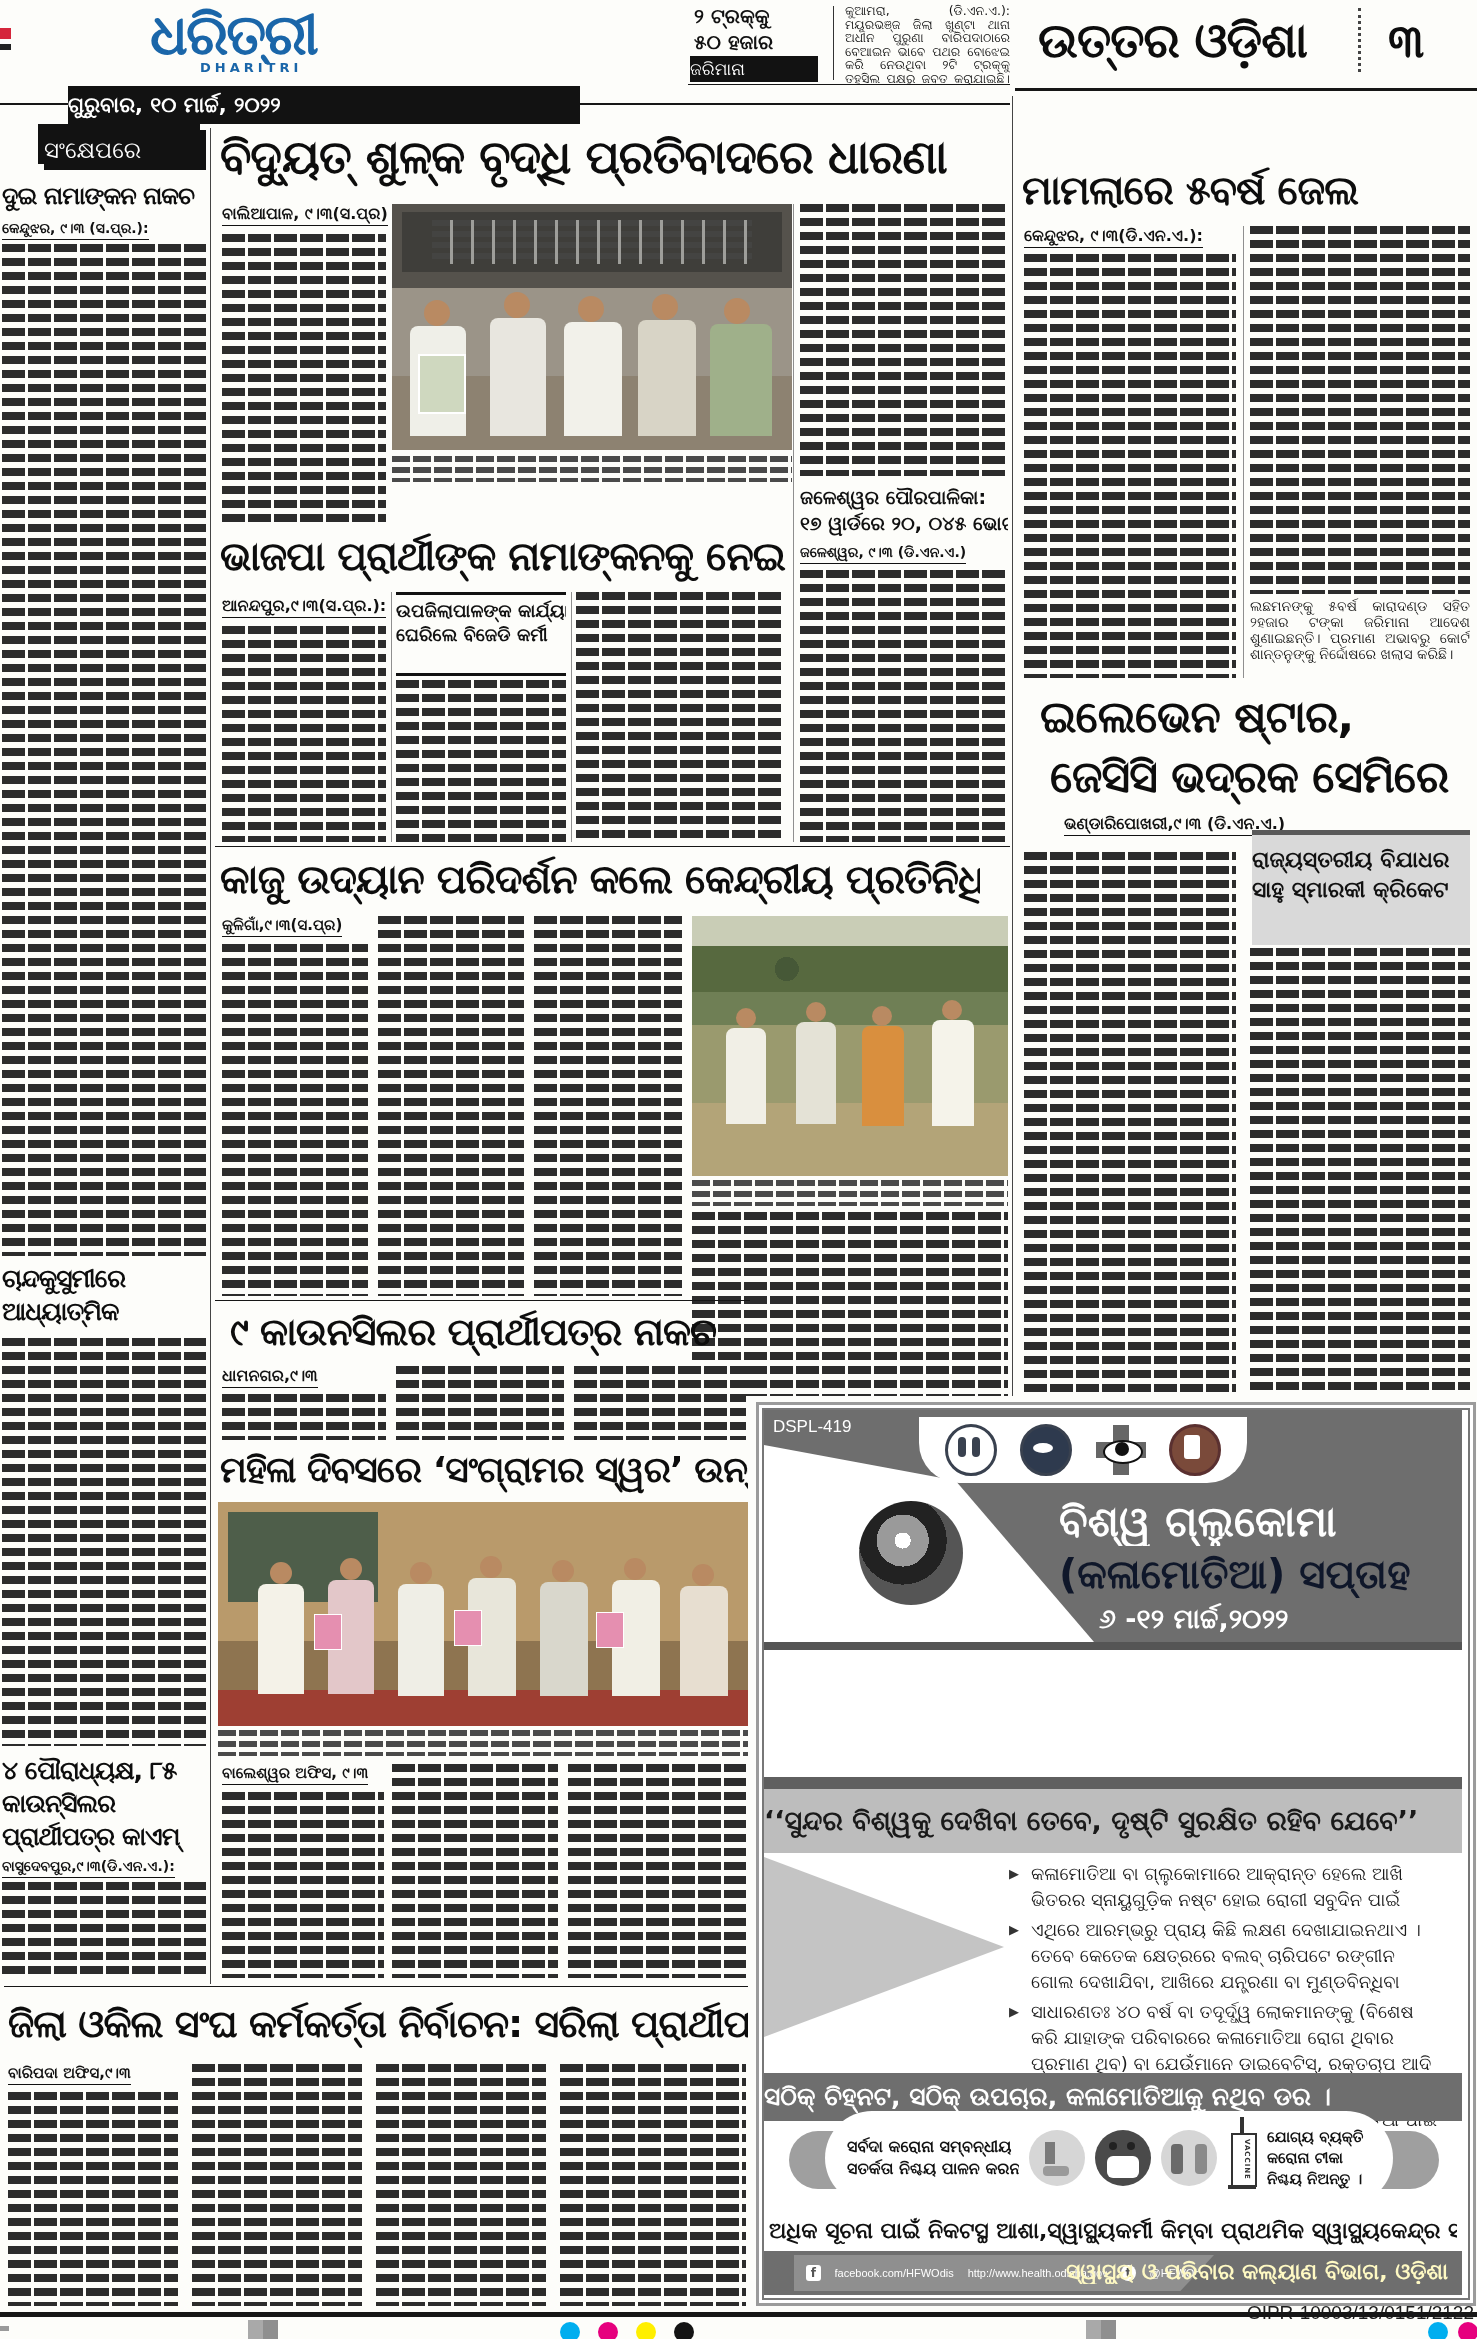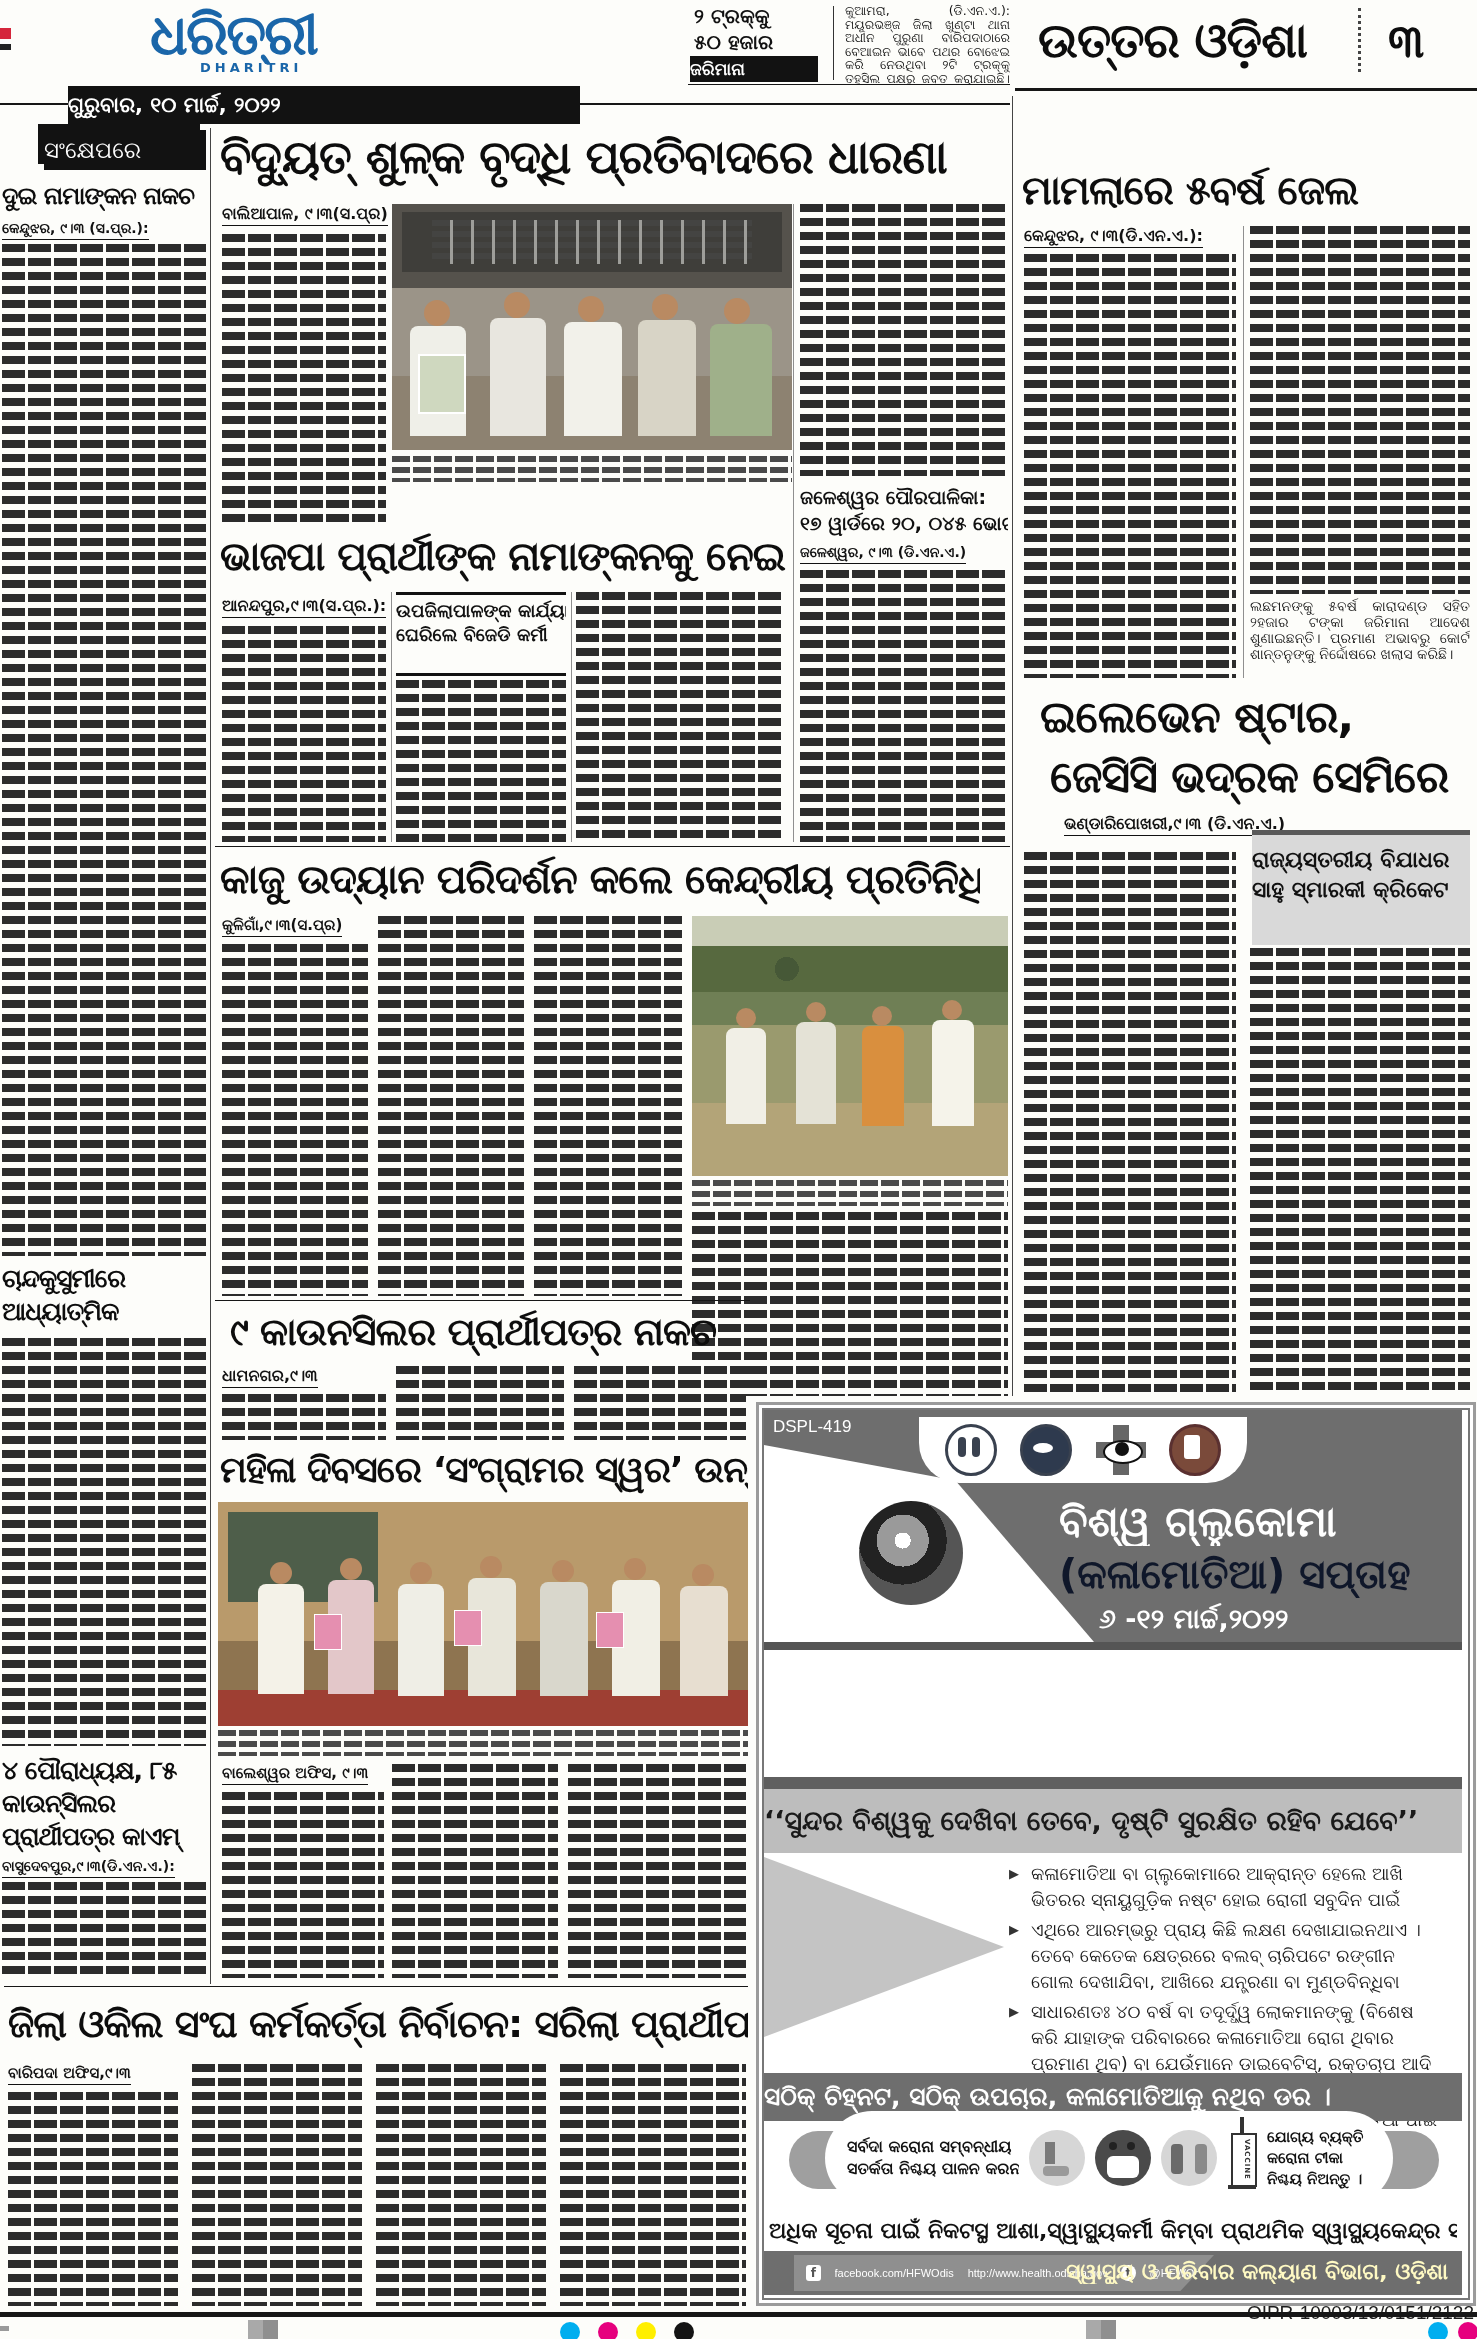--- a/index.html
+++ b/index.html
@@ -45,21 +45,21 @@
   <div class="abs" style="left:0;top:44px;width:11px;height:6px;background:#222"></div>
 
   <div class="abs oh" style="left:150px;top:2px;width:340px;height:62px;font-size:56px;font-weight:bold;color:#1a66a9;letter-spacing:-2px">ଧରିତ୍ରୀ</div>
   <div class="abs c" style="left:200px;top:60px;width:150px;font-size:13px;font-weight:bold;color:#1a66a9;letter-spacing:4px">DHARITRI</div>
   <div class="abs hr" style="left:0;top:103px;width:70px;height:2px"></div>
   <div class="abs blk c oh nw" style="left:68px;top:86px;width:512px;height:38px;font-size:21px;font-weight:bold;line-height:38px">ଗୁରୁବାର, ୧୦ ମାର୍ଚ୍ଚ, ୨୦୨୨</div>
   <div class="abs hr" style="left:580px;top:103px;width:430px;height:2px"></div>
 
   <div class="abs oh nw b" style="left:694px;top:4px;width:132px;height:26px;font-size:20px">୨ ଟ୍ରକ୍‌କୁ</div>
   <div class="abs oh nw b" style="left:694px;top:30px;width:132px;height:26px;font-size:20px">୫୦ ହଜାର</div>
-  <div class="abs blk c oh nw" style="left:690px;top:56px;width:128px;height:26px;font-size:17px;font-weight:bold;line-height:26px">ଜରିମାନା</div>
+  <div class="abs blk c oh nw" style="left:690px;top:56px;width:128px;height:26px;font-size:17px;font-weight:normal;line-height:26px">ଜରିମାନା</div>
   <div class="abs vr" style="left:833px;top:6px;height:74px;background:#333"></div>
   <div class="abs oh bodytxt" style="left:845px;top:4px;width:165px;height:80px;font-size:12.5px;line-height:13.5px">କୁଆମରା, (ଡି.ଏନ.ଏ.): ମୟୂରଭଞ୍ଜ ଜିଲା ଖୁଣ୍ଟା ଥାନା ଅଧୀନ ପୁରୁଣା ବାରିପଦାଠାରେ ବେଆଇନ ଭାବେ ପଥର ବୋଝେଇ କରି ନେଉଥିବା ୨ଟି ଟ୍ରକ୍‌କୁ ତହସିଲ ପକ୍ଷରୁ ଜବତ କରାଯାଇଛି। ଦୁଇଟି ଟ୍ରକ୍ ଖୁଣ୍ଟା ଖୁଦୁପୁଳି ଅଞ୍ଚଳରୁ ପଥର ବୋଝେଇ କରି ବୈଶିଙ୍ଗା ଅଭିମୁଖେ ଯାଉଥିବା ବେଳେ କୌଣସି ସୂତ୍ରରୁ ଖବର ପାଇ ଗୋପବନ୍ଧୁନଗର ତହସିଲଦାର ସଂଗ୍ରାମ କେଶରୀ ଭୋଳ ଚଢ଼ାଉ କରିଥିଲେ। ଦୁଇ ଟ୍ରକ୍‌ରୁ ୨୫ ହଜାର ଲେଖାଏଁ ମୋଟ ୫୦ ହଜାର ଟଙ୍କା ଜରିମାନା ଆଦାୟ କରାଯାଇଥିବା ତହସିଲଦାର ଭୋଳ କହିଛନ୍ତି।</div>
   <div class="abs hr" style="left:688px;top:84px;width:322px;height:1px"></div>
 
   <div class="abs oh nw headline" style="left:1038px;top:8px;width:310px;height:64px;font-size:48px;line-height:64px">ଉତ୍ତର ଓଡ଼ିଶା</div>
   <div class="abs" style="left:1358px;top:8px;height:64px;border-left:3px dotted #444"></div>
   <div class="abs oh nw headline" style="left:1388px;top:10px;width:70px;height:62px;font-size:46px;line-height:62px">୩</div>
   <div class="abs hr" style="left:1015px;top:88px;width:462px;height:3px"></div>
 
   <div class="abs blk c oh nw" style="left:44px;top:130px;width:162px;height:40px;font-size:23px;font-weight:normal;line-height:40px;box-shadow:-6px -6px 0 #121212">ସଂକ୍ଷେପରେ</div>

